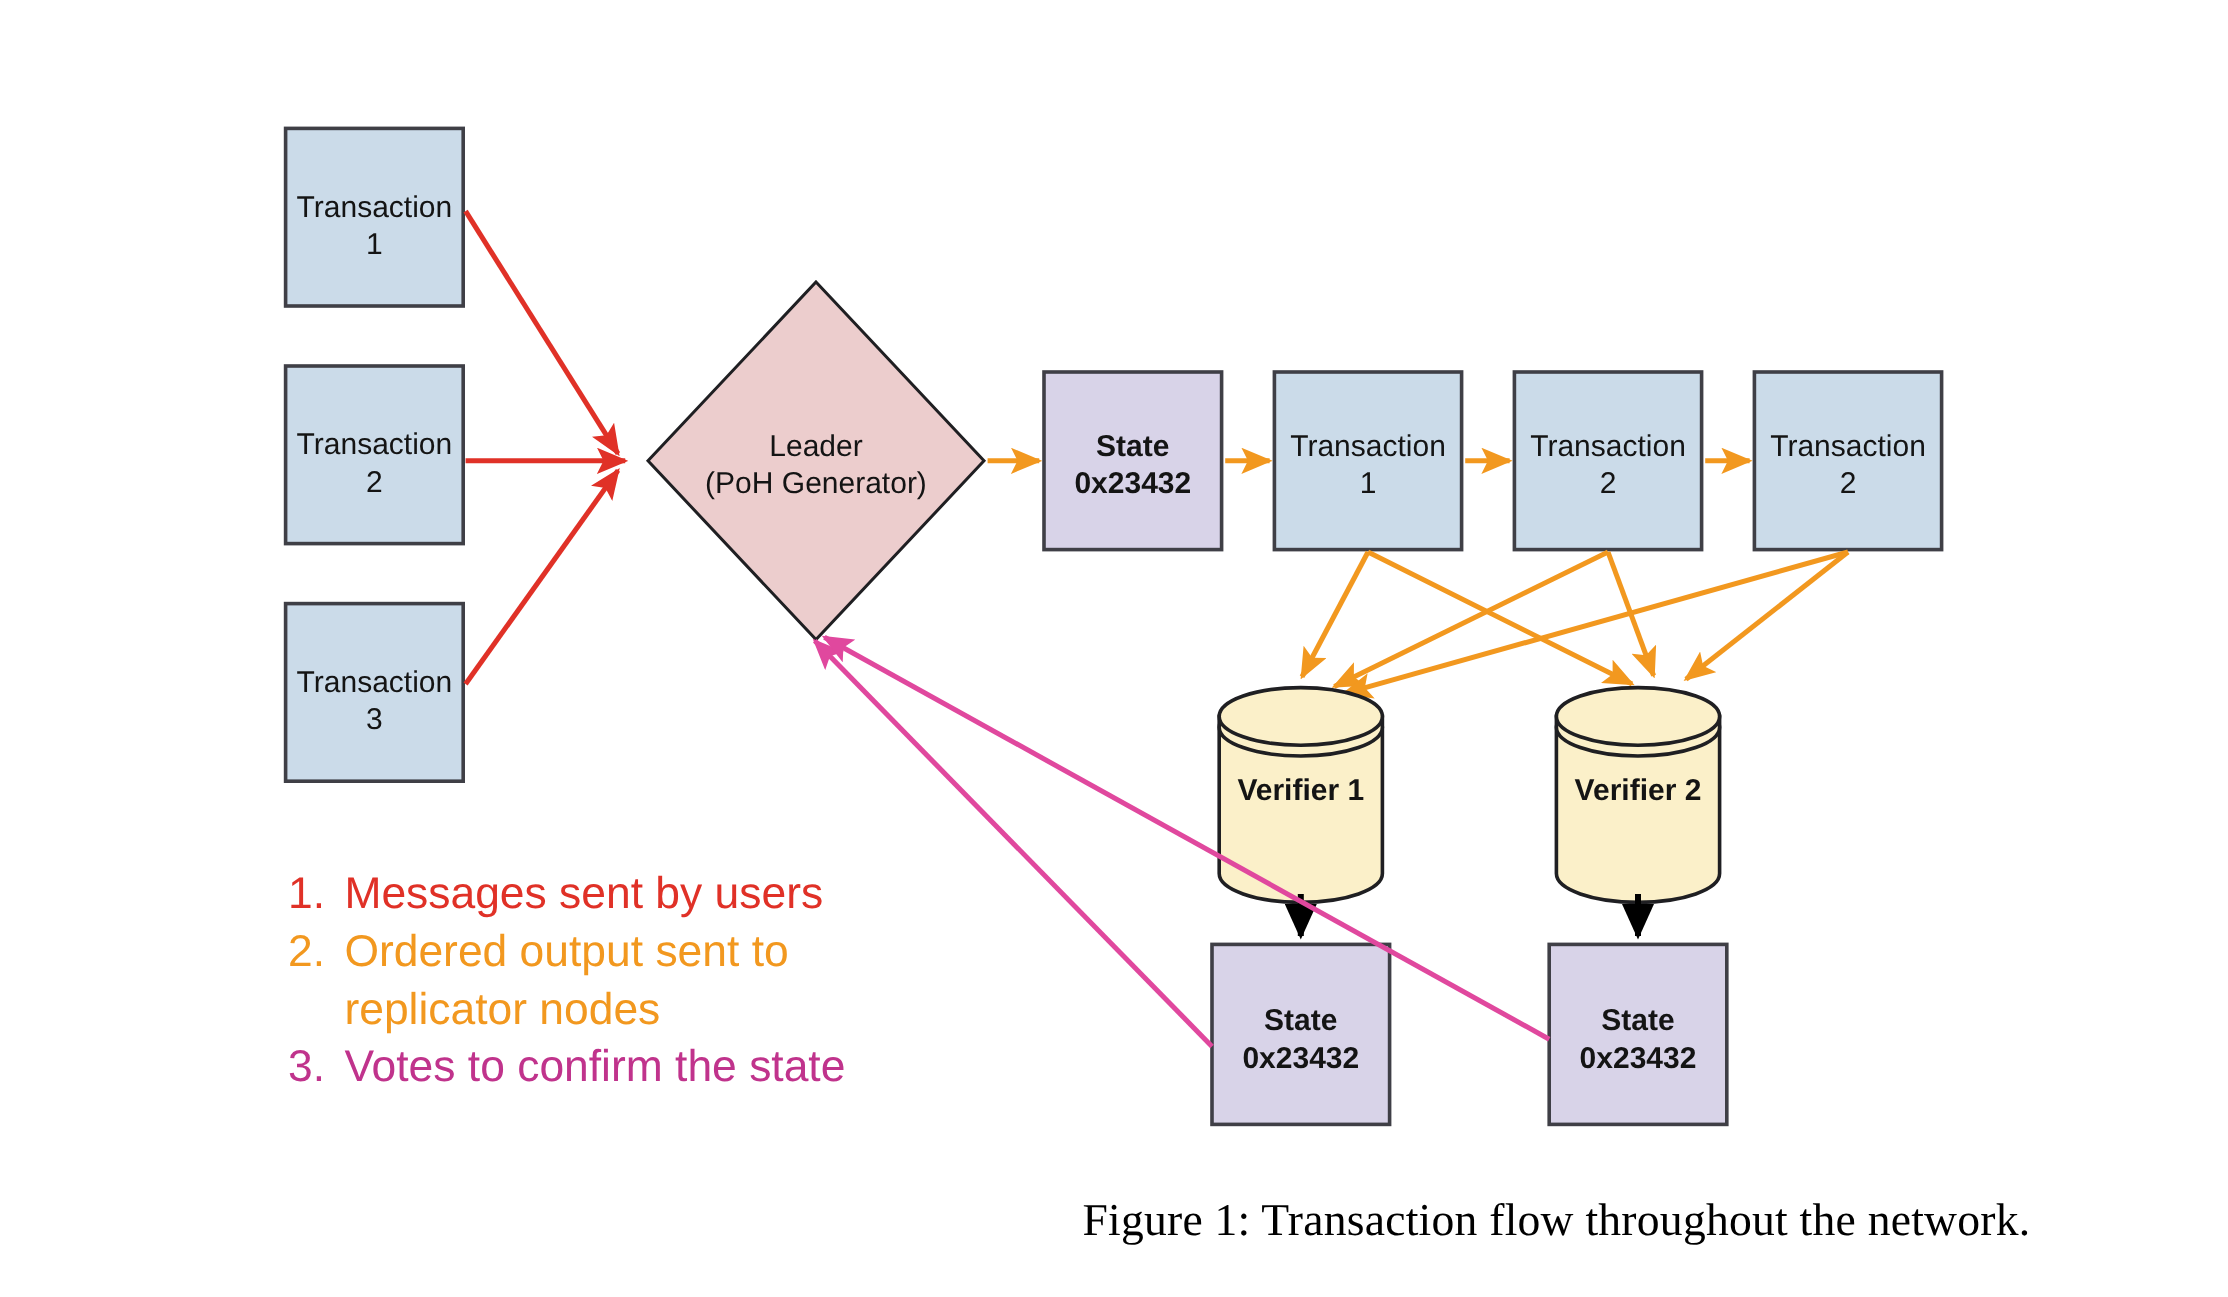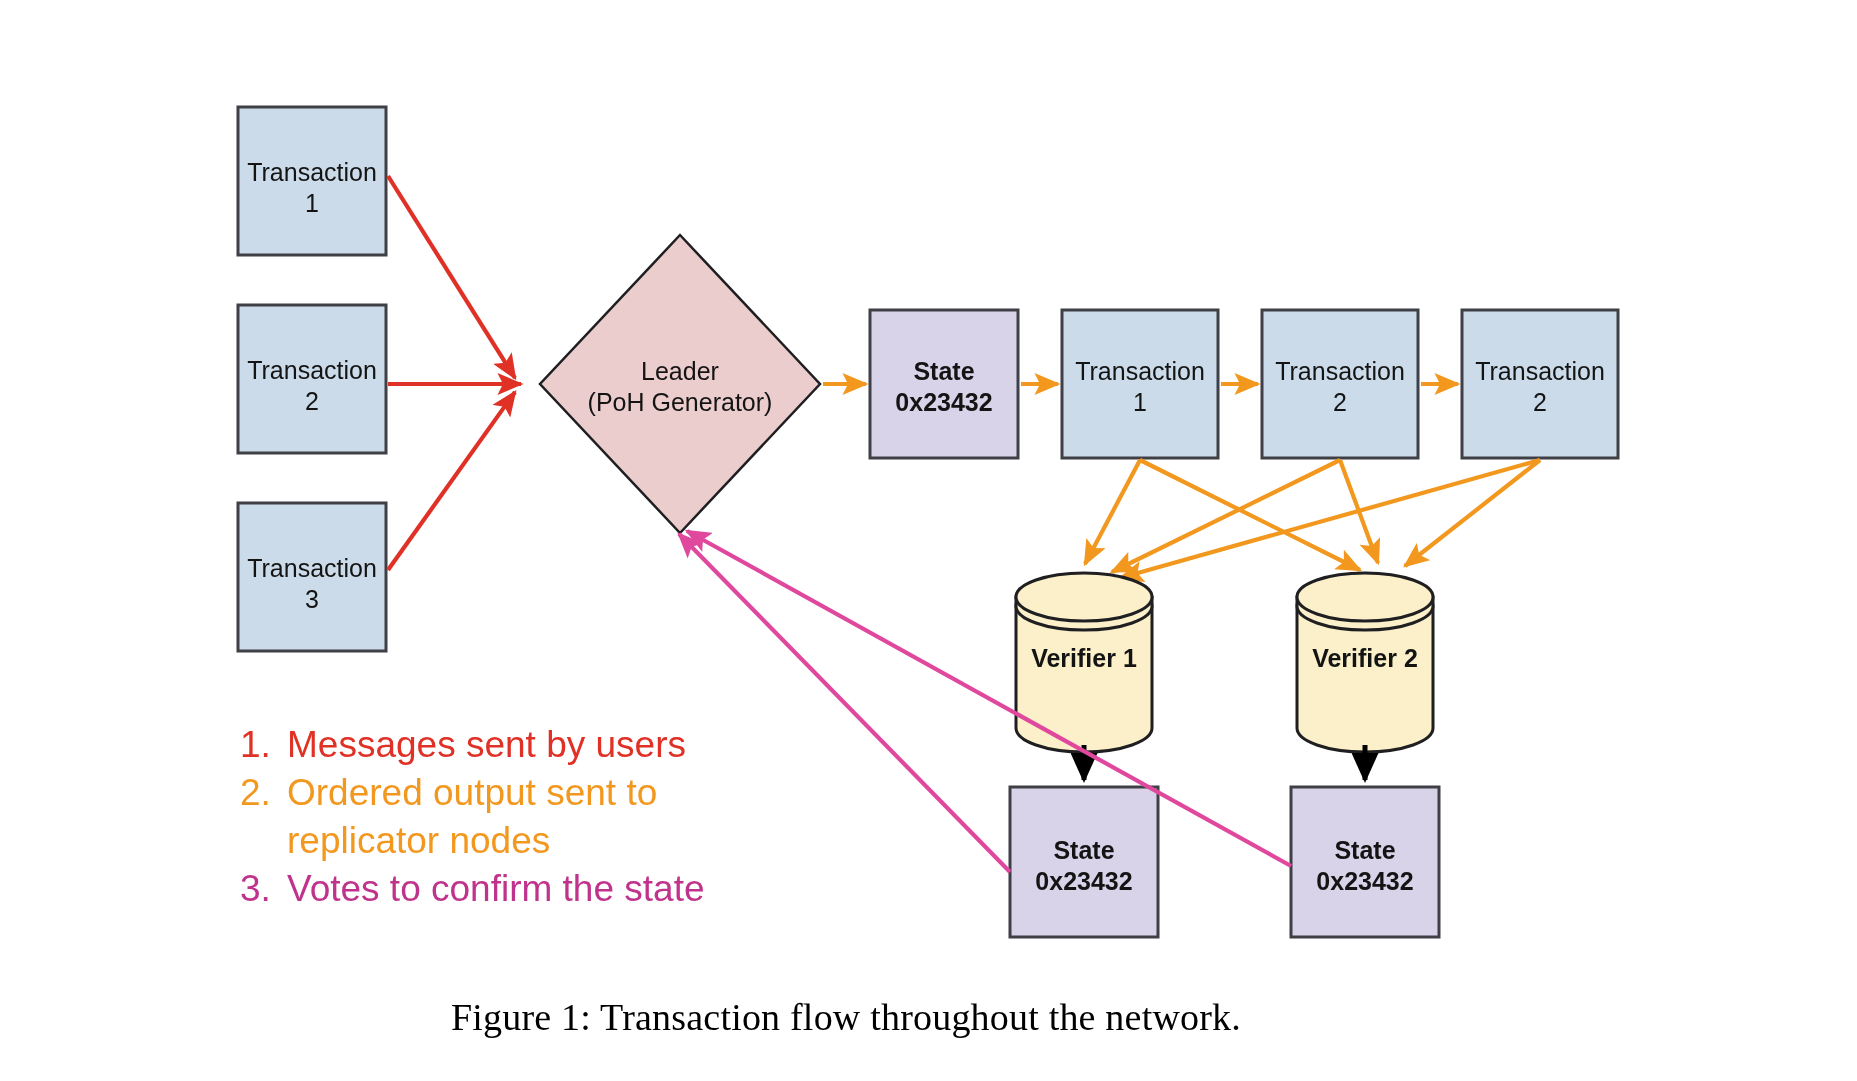--- a/index.html
+++ b/index.html
@@ -38,21 +38,21 @@
   .legend-text {
     font-family: "Liberation Sans", sans-serif;
     font-size: 37px;
     font-weight: 400;
   }
   .caption {
     position: absolute;
     left: 0;
     top: 995px;
     width: 1692px;
-    text-align: center;
+    text-align: right;
     font-family: "Liberation Serif", serif;
     font-size: 38px;
     color: #000000;
     letter-spacing: 0.2px;
   }
   .shape-stroke { stroke: #3f3f46; stroke-width: 3; }
   .shape-stroke-dark { stroke: #1f1f22; stroke-width: 2.5; }
 </style>
 </head>
 <body>

